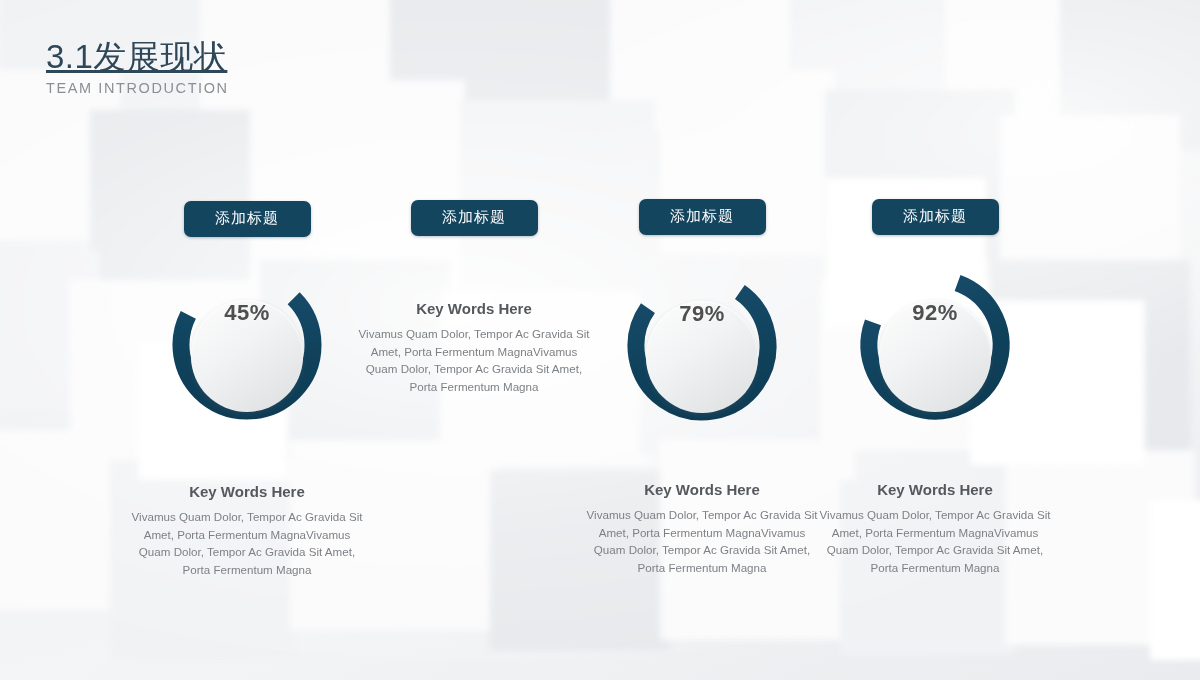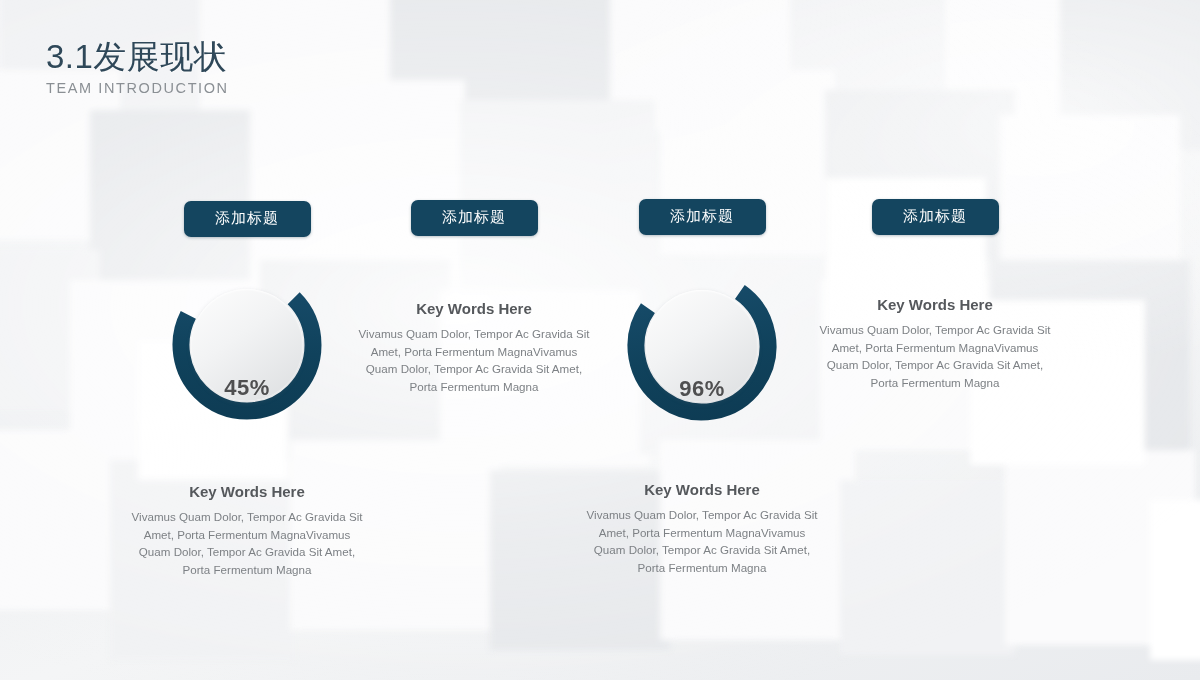--- a/index.html
+++ b/index.html
@@ -34,20 +34,21 @@
     pointer-events:none;
   }
   #bg-blurwrap{ position:absolute; inset:-40px; filter:blur(3px); }
 
   
   #header{ position:absolute; left:46px; top:38px; }
   #page-title{
     font-size:33px; color:#2f4859; letter-spacing:0.5px;
     font-weight:400; line-height:1.15;
     text-shadow:0 1px 1px rgba(255,255,255,.6);
+    text-decoration:underline;
   }
   #page-subtitle{
     font-size:14.5px; color:#8a8f94; letter-spacing:1.6px;
     margin-top:4px; font-weight:400;
   }
 
   
   #columns{ position:absolute; inset:0; }
   .col{ position:absolute; width:246px; }
 
@@ -69,26 +70,26 @@
   }
 
   .donut-wrap{
     position:relative;
     width:150px; height:150px;
     margin:0 auto;
   }
   .donut-wrap svg{ position:absolute; left:0; top:0; overflow:visible; }
   .donut-core{
     position:absolute;
-    left:19px; top:19px;
+    left:19px; top:30px;
     width:112px; height:112px;
     border-radius:50%;
     background:linear-gradient(145deg,#fdfdfd 0%,#f2f3f4 42%,#dcdee0 100%);
     box-shadow:0 2px 5px rgba(90,100,110,.22), inset 0 1px 2px rgba(255,255,255,.9);
-    display:flex; align-items:flex-end; justify-content:center;
+    display:flex; align-items:flex-start; justify-content:center;
   }
   .donut-pct{
     font-size:22px; font-weight:bold; color:#4f4f50;
     letter-spacing:.5px;
   }
 
   .kw-title{
     text-align:center;
     font-size:15px;
     font-weight:bold;
@@ -191,26 +192,41 @@
         <defs>
           <linearGradient id="ringgrad3" x1="0" y1="0" x2="1" y2="1">
             <stop offset="0%" stop-color="#1a5070"></stop>
             <stop offset="55%" stop-color="#10425c"></stop>
             <stop offset="100%" stop-color="#0d3a52"></stop>
           </linearGradient>
         </defs>
         <path d="M 75 75 m 0 -66 A 66 66 0 1 1 9 75 L 9 75" fill="none" stroke="url(#ringgrad3)" stroke-width="17" transform="rotate(35 75 75)" stroke-dasharray="330 500"></path>
       </svg>
       <div class="donut-core">
-        <span class="donut-pct">96%</span>
+        <span class="donut-pct">79%</span>
       </div>
     </div>
     <div class="kw-title" style="margin-top:60px;">Key Words Here</div>
     <div class="kw-body">Vivamus Quam Dolor, Tempor Ac Gravida Sit Amet, Porta Fermentum MagnaVivamus Quam Dolor, Tempor Ac Gravida Sit Amet, Porta Fermentum Magna</div>
   </div>
 
   <div class="col" style="left:812px; top:199px;">
     <button class="pill">添加标题</button>
+    <div class="donut-wrap" style="margin-top:35px;">
+      <svg width="150" height="150" viewBox="0 0 150 150">
+        <defs>
+          <linearGradient id="ringgrad4" x1="0" y1="0" x2="1" y2="1">
+            <stop offset="0%" stop-color="#1a5070"></stop>
+            <stop offset="55%" stop-color="#10425c"></stop>
+            <stop offset="100%" stop-color="#0d3a52"></stop>
+          </linearGradient>
+        </defs>
+        <path d="M 75 75 m 0 -66 A 66 66 0 1 1 9 75 L 9 75" fill="none" stroke="url(#ringgrad4)" stroke-width="17" transform="rotate(20 75 75)" stroke-dasharray="382 500"></path>
+      </svg>
+      <div class="donut-core">
+        <span class="donut-pct">92%</span>
+      </div>
+    </div>
     <div class="kw-title" style="margin-top:61px;">Key Words Here</div>
     <div class="kw-body">Vivamus Quam Dolor, Tempor Ac Gravida Sit Amet, Porta Fermentum MagnaVivamus Quam Dolor, Tempor Ac Gravida Sit Amet, Porta Fermentum Magna</div>
   </div>
 
 </div>
 
 </body></html>

